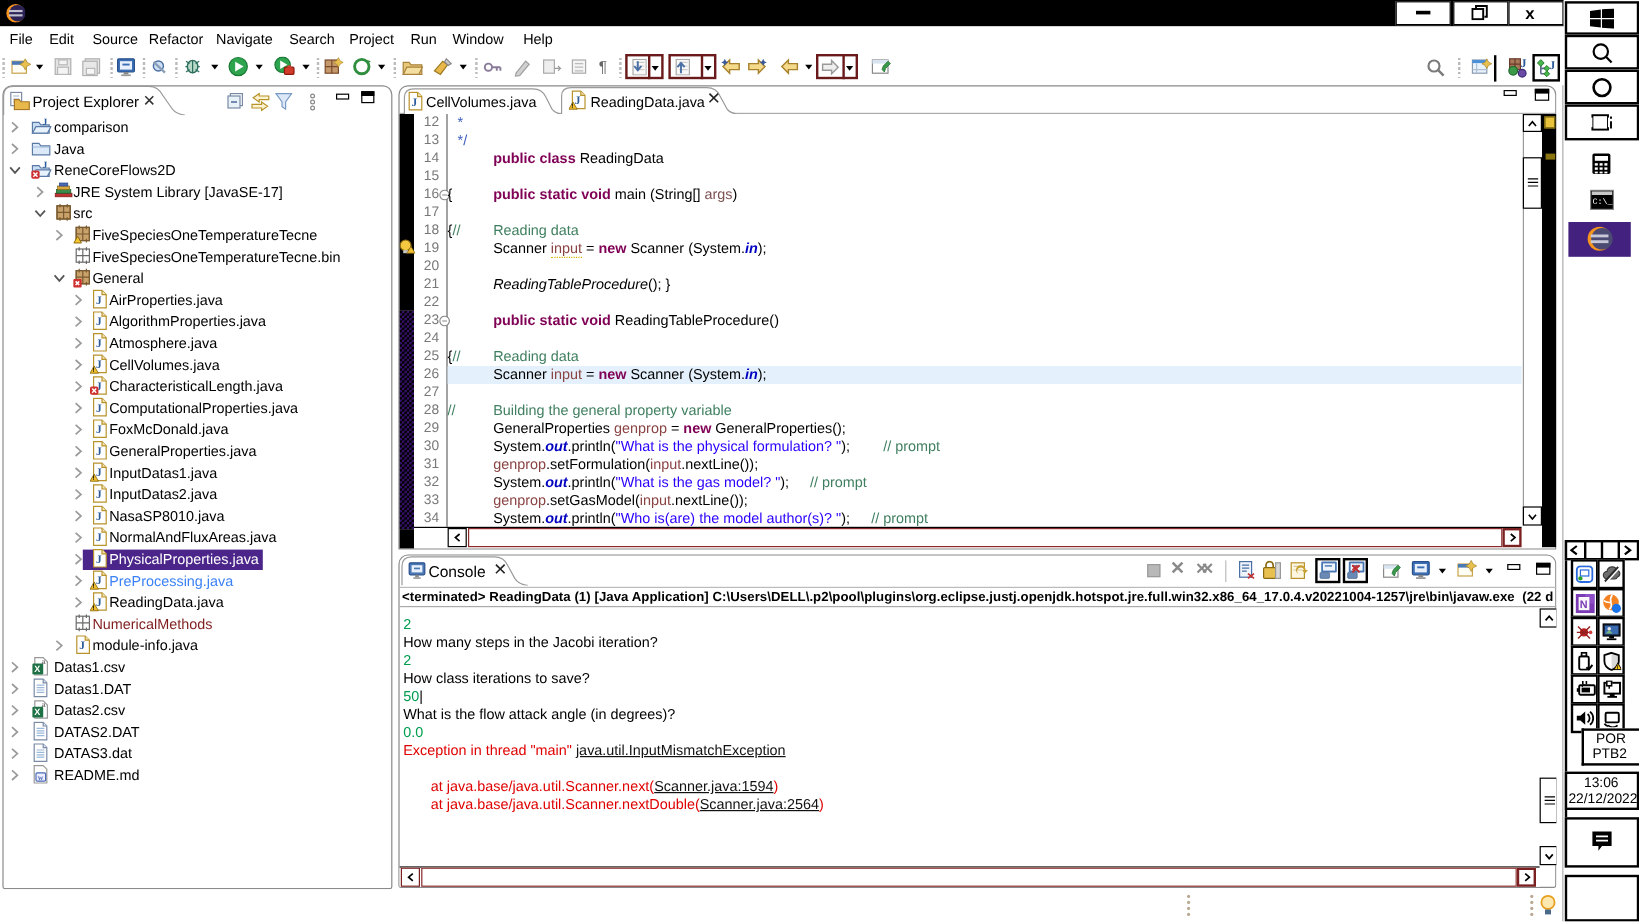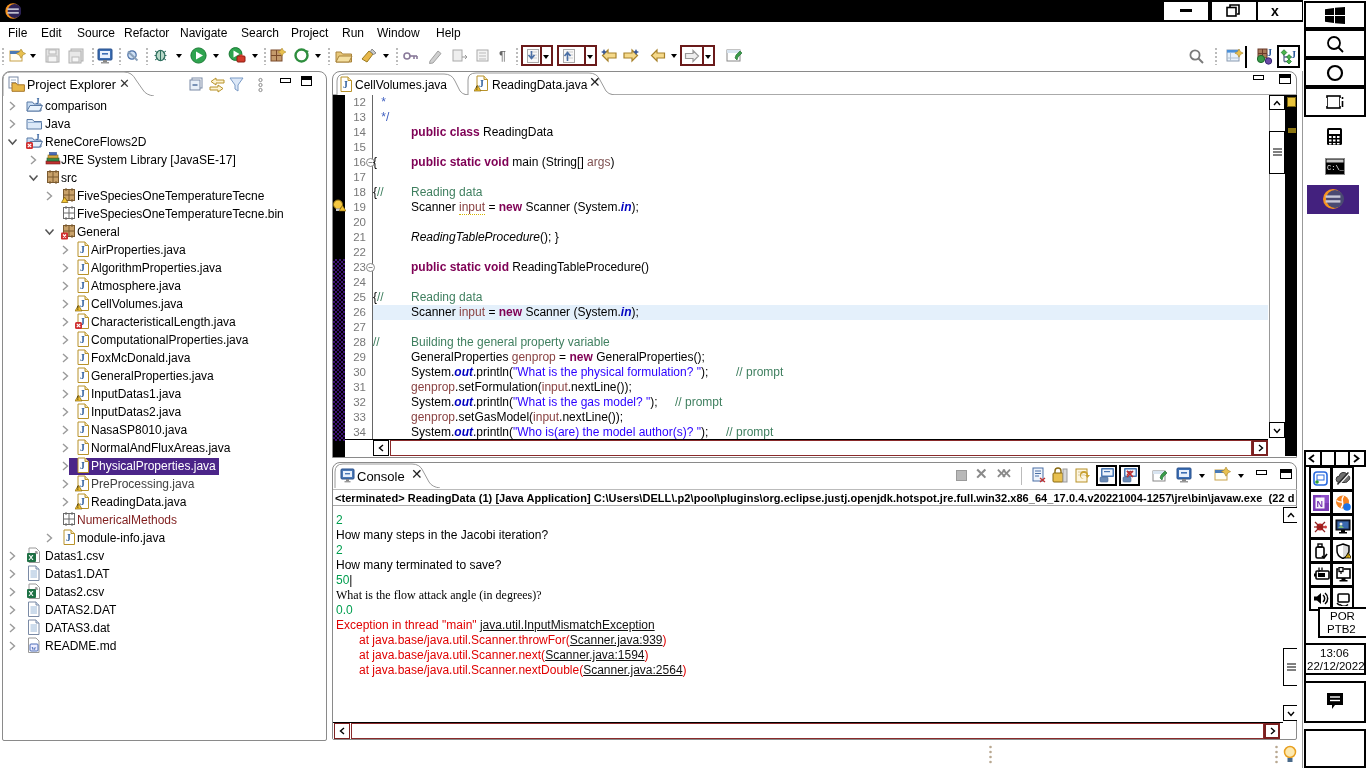--- a/index.html
+++ b/index.html
@@ -646,21 +646,21 @@
     </div>
     <div style="left:75px;top:475px;width:17px;height:17px;">
       <svg width="15" height="17">
         <path d="M3 1 L10 1 L13.5 4.5 L13.5 15.5 L3 15.5 z" fill="#fff" stroke="#b8922a"></path>
         <path d="M10 1 L10 4.5 L13.5 4.5" fill="#f4e4b4" stroke="#b8922a"></path>
         <text x="5" y="12" font-size="9.5" font-weight="bold" fill="#2a5a9a" font-family="Liberation Serif">J</text>
         <path d="M0 16 l3.5-6 3.5 6z" fill="#f0c030" stroke="#8a6a10" stroke-width="0.7"></path>
         <text x="2.1" y="15.2" font-size="5.5" font-weight="bold" fill="#000" font-family="Liberation Sans">!</text>
       </svg>
     </div>
-    <div class="t" style="left:91px;top:476px;font-size:12px;line-height:16px;color:#404040;">PreProcessing.java</div>
+    <div class="t" style="left:91px;top:476px;font-size:12px;line-height:16px;color:#3b82f6;">PreProcessing.java</div>
     <div style="left:60px;top:497px;width:10px;height:10px;">
       <svg width="10" height="10">
         <path d="M3 1 L7.5 5 L3 9" fill="none" stroke="#9a9a9a" stroke-width="1.4"></path>
       </svg>
     </div>
     <div style="left:75px;top:493px;width:17px;height:17px;">
       <svg width="15" height="17">
         <path d="M3 1 L10 1 L13.5 4.5 L13.5 15.5 L3 15.5 z" fill="#fff" stroke="#b8922a"></path>
         <path d="M10 1 L10 4.5 L13.5 4.5" fill="#f4e4b4" stroke="#b8922a"></path>
         <text x="5" y="12" font-size="9.5" font-weight="bold" fill="#2a5a9a" font-family="Liberation Serif">J</text>
@@ -1036,26 +1036,25 @@
     <div style="left:1238px;top:474px;width:0;height:0;border-left:3.5px solid transparent;border-right:3.5px solid transparent;border-top:4px solid #000;"></div>
     <div class="" style="left:1256px;top:470px;width:11px;height:5px;border:1.5px solid #000;"></div>
     <div class="" style="left:1280px;top:469px;width:12px;height:10px;border:1.5px solid #000;"></div>
     <div class="" style="left:1280px;top:469px;width:12px;height:3.5px;background:#000;"></div>
 <div class="" style="left:333px;top:489px;width:966px;height:1px;background:#bbb;"></div>
 <div class="t" style="left:335px;top:491px;font-weight:bold;font-size:11px;letter-spacing:0.05px;width:963px;overflow:hidden;">&lt;terminated&gt; ReadingData (1) [Java Application] C:\Users\DELL\.p2\pool\plugins\org.eclipse.justj.openjdk.hotspot.jre.full.win32.x86_64_17.0.4.v20221004-1257\jre\bin\javaw.exe  (22 d</div>
 <div class="" style="left:333px;top:505px;width:966px;height:1px;background:#aaa;"></div>
 <div class="t" style="left:336px;top:513px;tab-size:4;"><span class="grn">2</span></div>
     <div class="t" style="left:336px;top:528px;tab-size:4;">How many steps in the Jacobi iteration?</div>
     <div class="t" style="left:336px;top:543px;tab-size:4;"><span class="grn">2</span></div>
-    <div class="t" style="left:336px;top:558px;tab-size:4;">How many terminated to save?</div>
+    <div class="t" style="left:336px;top:558px;tab-size:4;">How class iterations to save?</div>
     <div class="t" style="left:336px;top:573px;tab-size:4;"><span class="grn">50</span><span style="color:#000">|</span></div>
-    <div class="t" style="left:336px;top:588px;tab-size:4;font-family:Liberation Serif, serif;">What is the flow attack angle (in degrees)?</div>
+    <div class="t" style="left:336px;top:588px;tab-size:4;">What is the flow attack angle (in degrees)?</div>
     <div class="t" style="left:336px;top:603px;tab-size:4;"><span class="grn">0.0</span></div>
     <div class="t" style="left:336px;top:618px;tab-size:4;"><span class="red">Exception in thread "main" </span><span class="lnk">java.util.InputMismatchException</span></div>
-    <div class="t" style="left:336px;top:633px;tab-size:4;"><span style="display:inline-block;width:23px"></span><span class="red">at java.base/java.util.Scanner.throwFor(</span><span class="lnk">Scanner.java:939</span><span class="red">)</span></div>
     <div class="t" style="left:336px;top:648px;tab-size:4;"><span style="display:inline-block;width:23px"></span><span class="red">at java.base/java.util.Scanner.next(</span><span class="lnk">Scanner.java:1594</span><span class="red">)</span></div>
     <div class="t" style="left:336px;top:663px;tab-size:4;"><span style="display:inline-block;width:23px"></span><span class="red">at java.base/java.util.Scanner.nextDouble(</span><span class="lnk">Scanner.java:2564</span><span class="red">)</span></div>
 <div class="" style="left:1283px;top:507px;width:15px;height:214px;background:#fff;"></div>
 <div class="" style="left:1283px;top:507px;width:15px;height:16px;border:1px solid #000;background:#fff;"></div>
 <div style="left:1287px;top:512px;width:8px;height:6px;">
       <svg width="8" height="6">
         <path d="M1 5 L4 1.5 L7 5" fill="none" stroke="#000" stroke-width="1.4"></path>
       </svg>
     </div>
 <div class="" style="left:1283px;top:648px;width:15px;height:38px;border:1px solid #000;background:#fff;"></div>

